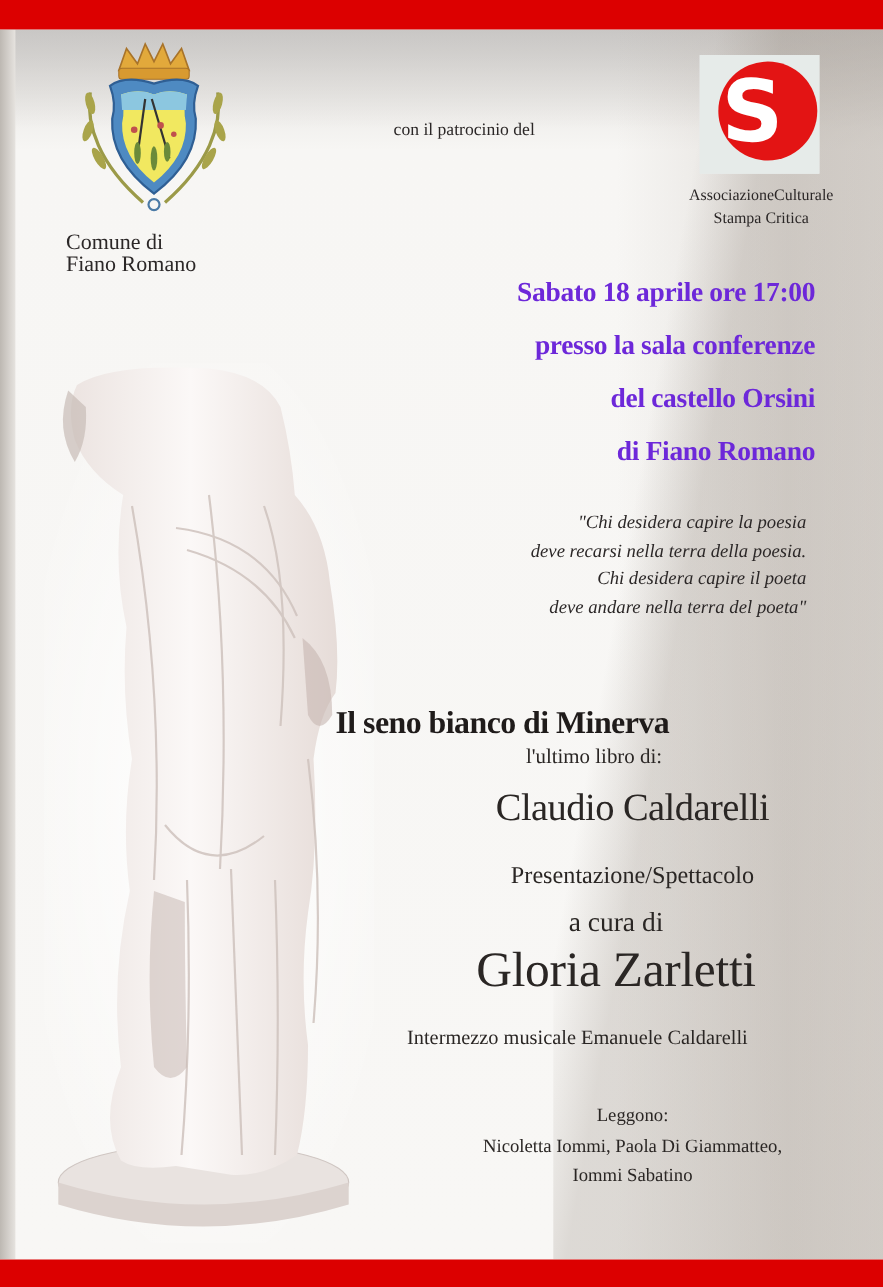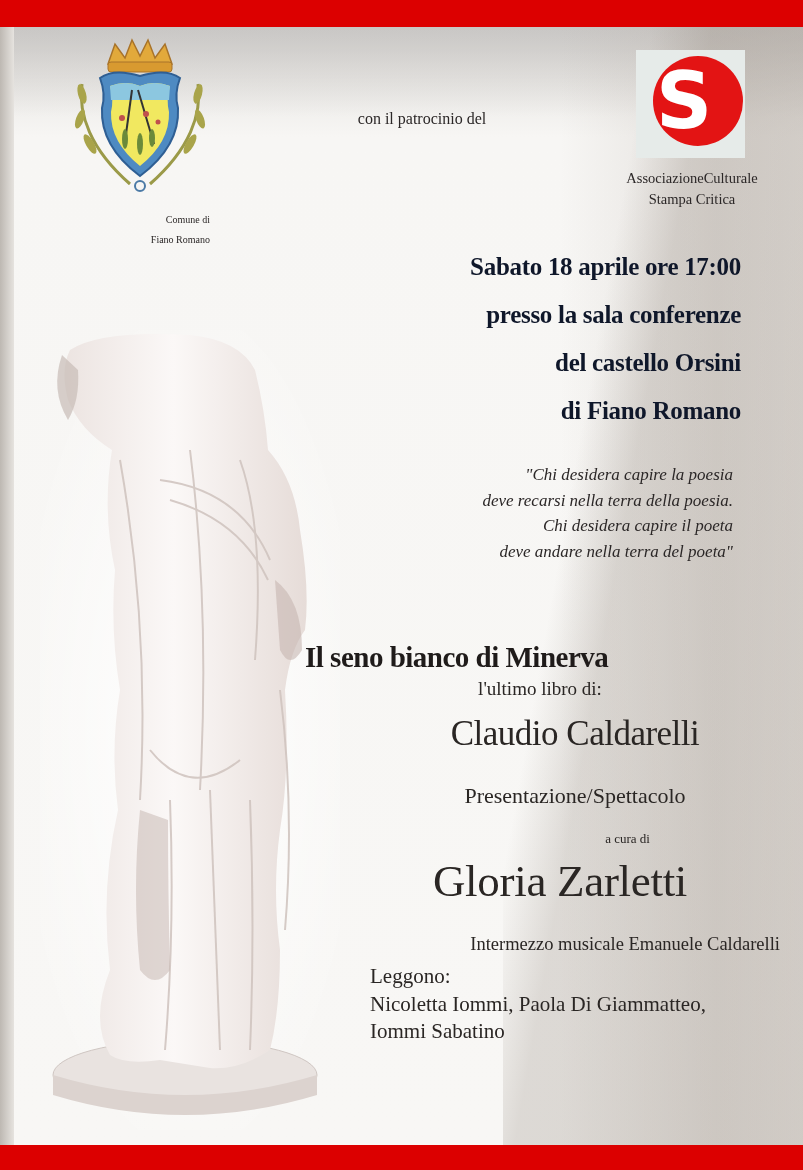--- a/index.html
+++ b/index.html
@@ -11,43 +11,43 @@
       background:linear-gradient(180deg,#d9d7d5 0px,#e8e6e3 40px,#f7f6f4 110px,#f8f7f5 100%);}
   .bg .shadow-right{position:absolute;top:0;right:0;width:300px;height:1118px;
       background:linear-gradient(100deg,rgba(0,0,0,0) 0%,rgba(150,140,130,0.0) 30%,rgba(150,140,130,0.28) 42%,rgba(160,150,140,0.35) 100%);}
   .bg .shadow-band{position:absolute;top:0;left:560px;width:260px;height:1118px;
       background:linear-gradient(90deg,rgba(255,255,255,0) 0%,rgba(190,182,175,0.35) 60%,rgba(200,192,185,0.25) 100%);}
   .bg .edge-left{position:absolute;top:0;left:0;width:14px;height:1118px;background:linear-gradient(90deg,#bdb8b2,#e6e3df);}
   .bg .top-cloud{position:absolute;top:0;left:0;width:803px;height:90px;background:linear-gradient(180deg,rgba(190,188,186,0.6),rgba(255,255,255,0));}
 
   
   .crest{position:absolute;left:70px;top:34px;width:140px;height:170px;}
-  .crest-caption{position:absolute;left:60px;width:150px;top:210px;text-align:right;font-size:10px;line-height:20px;color:#2b2727;}
+  .crest-caption{position:absolute;left:60px;width:150px;top:210px;text-align:left;font-size:20px;line-height:20px;color:#2b2727;}
 
   .patronage{position:absolute;left:292px;width:260px;top:107px;text-align:center;font-size:16px;line-height:24px;color:#2b2727;}
 
   .s-logo{position:absolute;left:636px;top:50px;width:109px;height:108px;background:#e8ecea;}
   .assoc{position:absolute;left:612px;width:160px;top:168px;text-align:center;font-size:14.5px;line-height:21px;color:#2b2727;}
 
-  .event{position:absolute;right:62px;top:243px;text-align:right;color:#0f172a;font-weight:bold;font-size:25px;line-height:48px;letter-spacing:-0.3px;}
+  .event{position:absolute;right:62px;top:243px;text-align:right;color:#6d28d9;font-weight:bold;font-size:25px;line-height:48px;letter-spacing:-0.3px;}
   .event div{white-space:nowrap;}
 
   .quote{position:absolute;right:70px;top:462px;text-align:right;font-style:italic;font-size:17px;line-height:25.5px;color:#2b2727;}
   .quote div{white-space:nowrap;}
 
   .statue{position:absolute;left:40px;top:330px;width:300px;height:800px;}
 
   .book-title{position:absolute;left:305px;width:470px;top:637px;text-align:left;font-weight:bold;font-size:29px;line-height:40px;color:#1f1b1a;letter-spacing:-0.5px;white-space:nowrap;}
   .book-sub{position:absolute;left:400px;width:280px;top:677px;text-align:center;font-size:19px;line-height:24px;}
   .author{position:absolute;left:380px;width:390px;top:710px;text-align:center;font-size:35px;line-height:48px;letter-spacing:-0.5px;}
   .show{position:absolute;left:370px;width:410px;top:781px;text-align:center;font-size:22px;line-height:30px;}
-  .curated{position:absolute;left:470px;width:180px;top:826px;text-align:right;font-size:13px;line-height:26px;}
+  .curated{position:absolute;left:470px;width:180px;top:826px;text-align:center;font-size:25px;line-height:26px;}
   .curator{position:absolute;left:400px;width:320px;top:857px;text-align:center;font-size:45px;line-height:48px;letter-spacing:-0.3px;}
-  .music{position:absolute;left:370px;width:410px;top:930px;text-align:right;font-size:18.5px;line-height:28px;white-space:nowrap;}
-  .readers{position:absolute;left:370px;width:410px;top:963px;text-align:left;font-size:21px;line-height:27.5px;}
+  .music{position:absolute;left:370px;width:410px;top:930px;text-align:left;font-size:18.5px;line-height:28px;white-space:nowrap;}
+  .readers{position:absolute;left:370px;width:410px;top:1000px;text-align:center;font-size:17px;line-height:27.5px;}
   .readers div{white-space:nowrap;}
 </style>
 </head>
 <body>
 
 <div class="bar top"></div>
 
 <div class="bg">
   <div class="top-cloud"></div>
   <div class="edge-left"></div>

